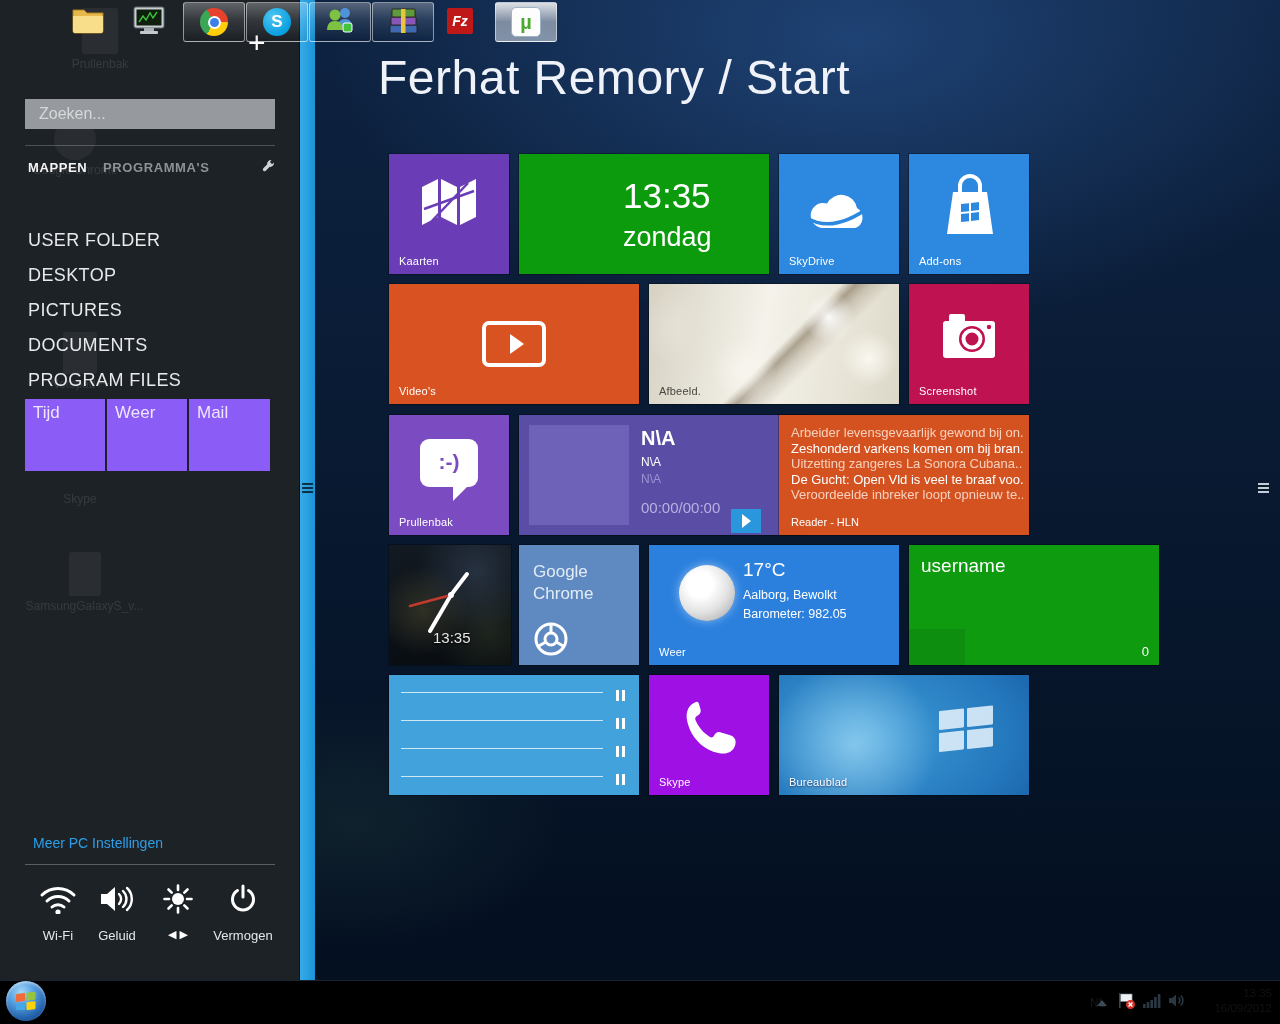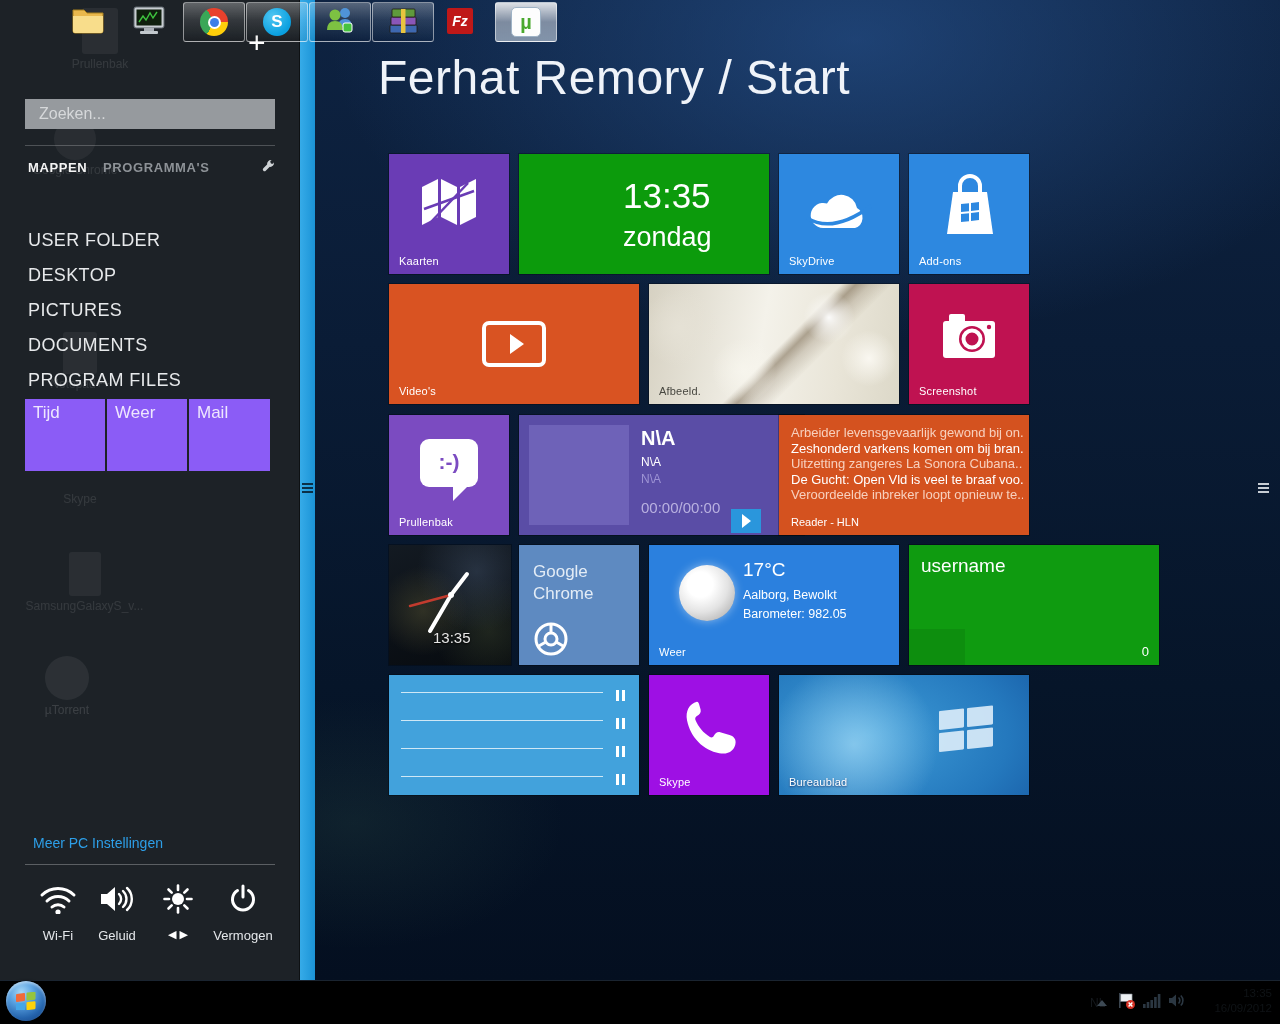--- a/index.html
+++ b/index.html
@@ -191,24 +191,20 @@
     <div class="gbox" style="width:34px;height:42px;"></div>
     <span>Notepad++</span>
   </div>
   <div class="ghost abs" style="left:25px;top:492px;width:110px;">
     <span>Skype</span>
   </div>
   <div class="ghost abs" style="left:2px;top:552px;width:165px;">
     <div class="gbox" style="width:32px;height:44px;"></div>
     <span>SamsungGalaxyS_v...</span>
   </div>
-  <div class="ghost abs" style="left:12px;top:656px;width:110px;opacity:.13;">
-    <div class="gcirc" style="width:44px;height:44px;"></div>
-    <span>µTorrent</span>
-  </div>
 
   <div id="sb-add" class="abs">+</div>
 
   <input id="sb-search" class="abs" type="text" placeholder="Zoeken..." style="">
 
   <div class="sb-divider abs" style="top:145px;"></div>
 
   <div class="sb-tab active abs" style="left:28px;">MAPPEN</div>
   <div class="sb-tab inactive abs" style="left:103px;">PROGRAMMA'S</div>
   <span class="abs" style="left:260px;top:159px;">

